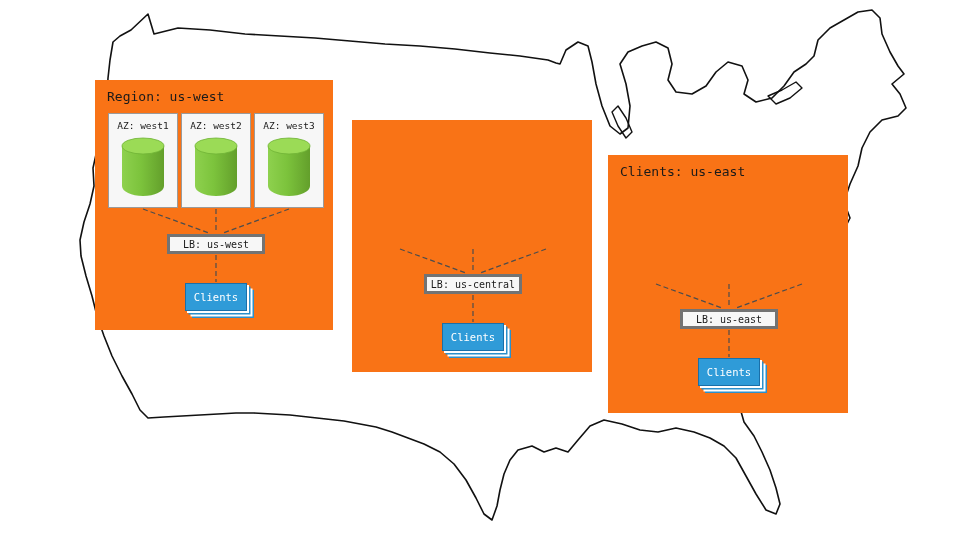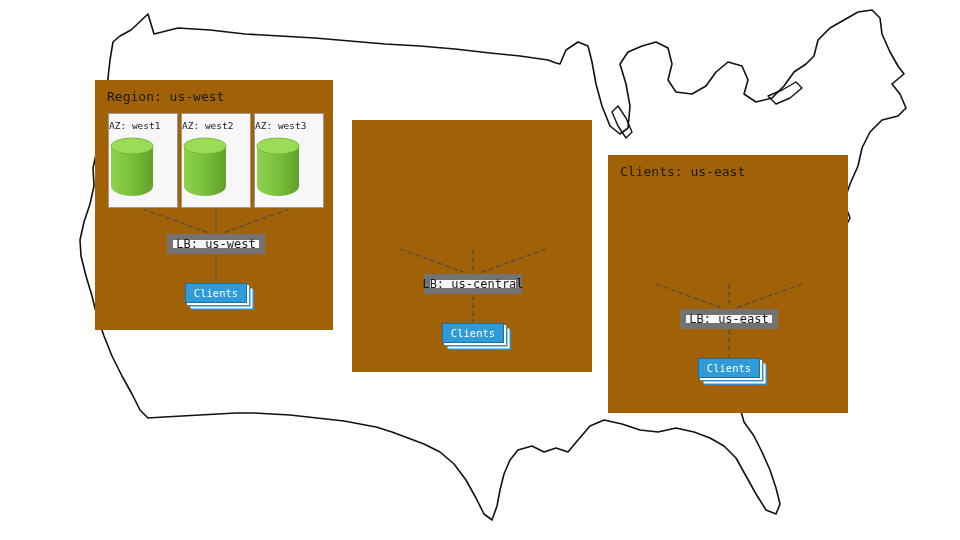--- a/index.html
+++ b/index.html
@@ -2,46 +2,46 @@
 <html><head>
 <meta charset="utf-8">
 <style>
   html,body{margin:0;padding:0;background:#fff;}
   .stage{
     position:relative;width:960px;height:540px;background:#ffffff;
     overflow:hidden;font-family:"DejaVu Sans Mono","Liberation Mono",monospace;
   }
   .map-svg{position:absolute;left:0;top:0;z-index:0;}
   .region{
-    position:absolute;background:#a16207;z-index:2;
+    position:absolute;background:#f97316;z-index:2;
   }
   .region-title{
     position:absolute;top:9px;left:12px;font-size:13px;color:#1a1a1a;white-space:nowrap;
   }
   .az-row{
     position:absolute;top:33px;left:13px;display:flex;gap:3px;
   }
   .az{
     width:70px;height:95px;box-sizing:border-box;background:#f7f7f7;
-    border:1px solid #9a9a9a;display:flex;flex-direction:column;
+    border:1px solid #9a9a9a;display:flex;flex-direction:column;align-items:center;
   }
   .az-label{
     font-size:9.5px;color:#1a1a1a;margin-top:6px;white-space:nowrap;
   }
   .cyl{width:46px;height:60px;margin-top:6px;}
   .connectors{
     position:absolute;left:0;top:0;width:100%;height:100%;pointer-events:none;
   }
   .lb{
     position:absolute;left:72px;top:154px;width:98px;height:20px;box-sizing:border-box;
-    background:#f7f7f7;border:6px solid #737373;font-size:12px;color:#1a1a1a;
+    background:#f7f7f7;border:3px solid #737373;font-size:10px;color:#1a1a1a;
     display:flex;align-items:center;justify-content:center;white-space:nowrap;
   }
   .clients{
-    position:absolute;left:90px;top:203px;width:62px;height:20px;box-sizing:border-box;
+    position:absolute;left:90px;top:203px;width:62px;height:28px;box-sizing:border-box;
     background:#2f9bd8;border:1px solid #1a6fa8;color:#ffffff;font-size:10.5px;
     display:flex;align-items:center;justify-content:center;
     box-shadow:2px 2px 0 #ffffff,3.5px 3.5px 0 #2b90cc,5.5px 5.5px 0 #ffffff,7px 7px 0 #2b90cc;
   }
   .dash{stroke:#4d4d4d;stroke-width:1.2;stroke-dasharray:5 3;fill:none;}
 </style>
 </head>
 <body>
 
 <div class="stage">

